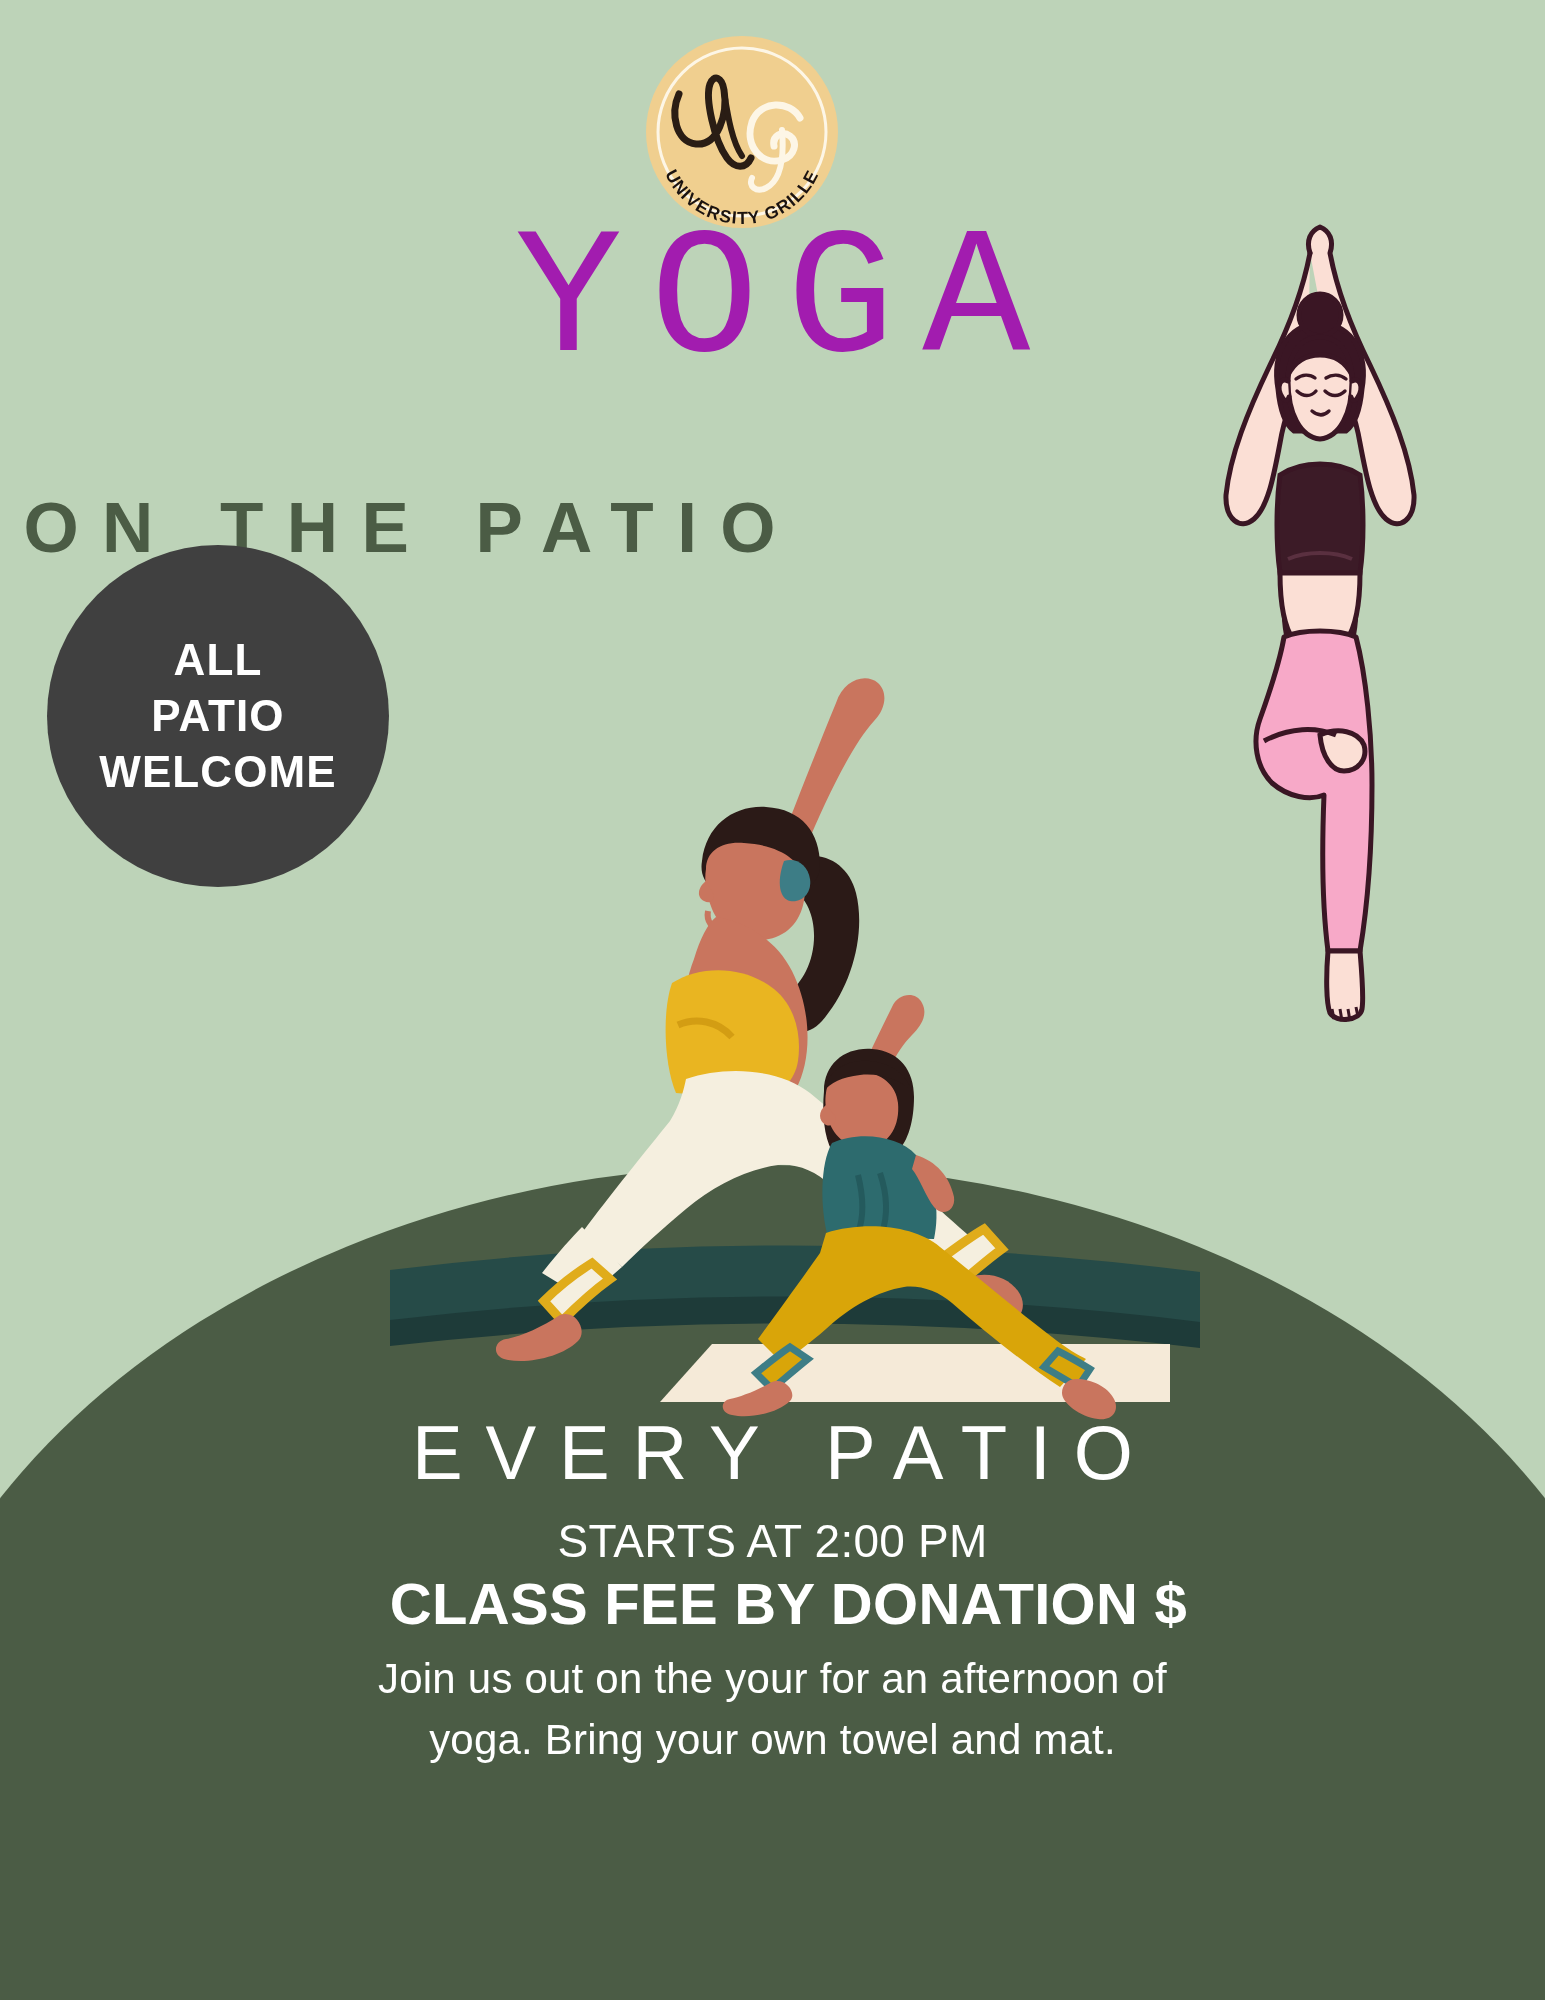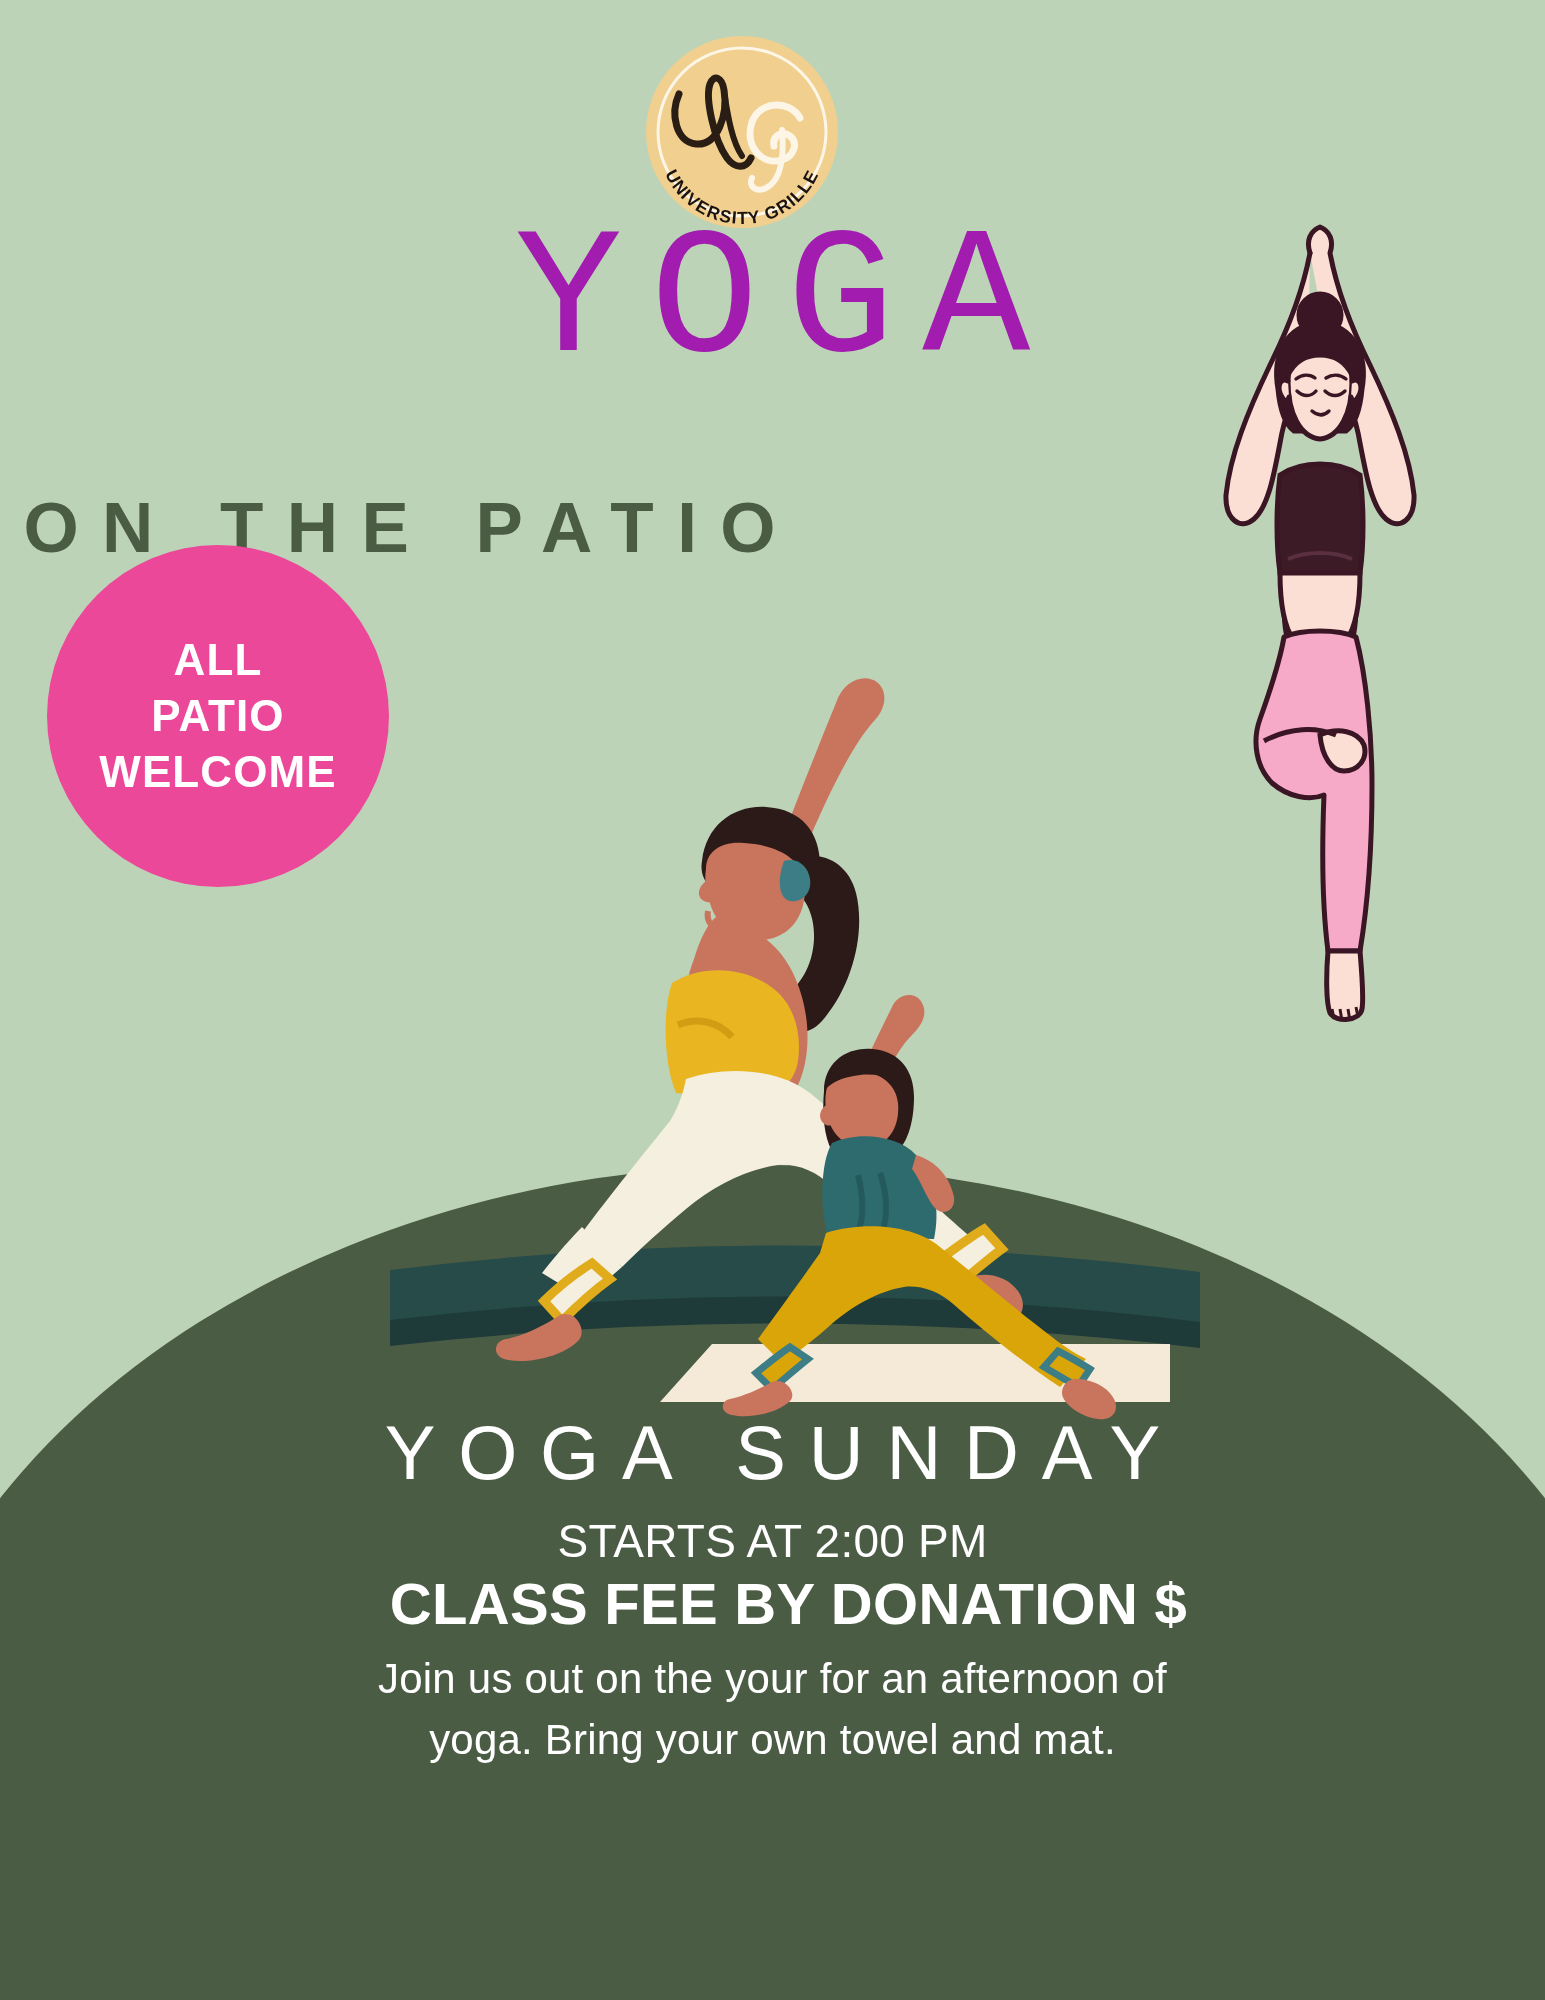--- a/index.html
+++ b/index.html
@@ -63,21 +63,21 @@
     color:#4b5c45;
     z-index:5;
   }
 
   
   .badge {
     position:absolute;
     left:47px; top:545px;
     width:342px; height:342px;
     border-radius:50%;
-    background:#ec4899;
+    background:#404040;
     display:flex;
     flex-direction:column;
     align-items:center;
     justify-content:center;
     z-index:5;
   }
   .badge span {
     display:block;
     color:#ffffff;
     font-size:44px;
@@ -339,19 +339,19 @@
   <div class="title-yoga">YOGA</div>
   <div class="title-sub">ON THE PATIO</div>
 
   <div class="badge">
     <span>ALL</span>
     <span>PATIO</span>
     <span>WELCOME</span>
   </div>
 
   <div class="bottom">
-    <div class="line-sunday">YOGA SUNDAY</div>
+    <div class="line-sunday">EVERY PATIO</div>
     <div class="line-starts">STARTS AT 2:00 PM</div>
     <div class="line-fee">CLASS FEE BY DONATION $</div>
     <div class="blurb">Join us out on the your for an afternoon of yoga. Bring your own towel and mat.</div>
   </div>
 
 </div>
 
 </body></html>

